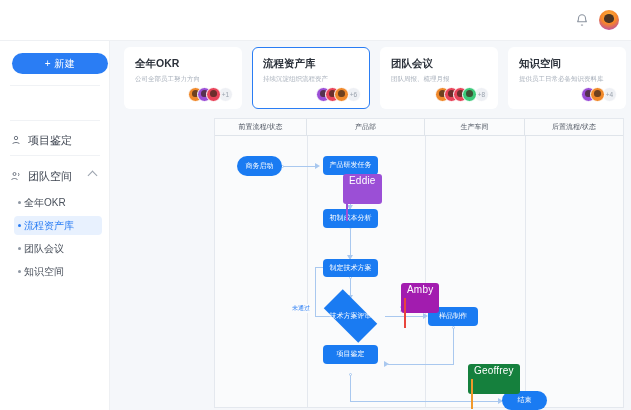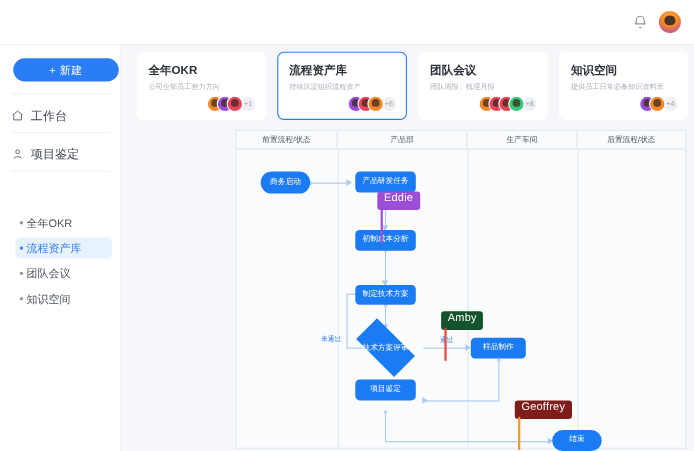--- a/index.html
+++ b/index.html
@@ -158,21 +158,21 @@
   }
   .diamond .dlabel {
     position: absolute; inset: 0; display: flex; align-items: center;
     justify-content: center; color: #fff; font-size: 7px; z-index: 2;
   }
   .conn { position: absolute; background: #a9c8ef; }
   .elabel { position: absolute; font-size: 6px; color: #2a7df4; background: #fafbfc; padding: 0 1px; }
   .hnode {
     position: absolute; border-radius: 3px; color: #fff;
     font-size: 10px; display: flex; align-items: center; justify-content: center;
-    padding: 1px 6px 5px 6px; letter-spacing: .2px;
+    padding: 1px 6px 18px 6px; letter-spacing: .2px;
   }
   .hnode .tail { position: absolute; width: 1.6px; }
   .anchor {
     position: absolute; width: 3px; height: 3px; border-radius: 50%;
     background: #fff; border: 1px solid #a9c8ef;
   }
 </style>
 </head>
 <body>
 
@@ -186,44 +186,46 @@
     </svg>
   </div>
   <div class="avatar-top"></div>
 </div>
 
 <div class="sidebar">
   <div class="new-btn">+ 新建</div>
 
   <div class="side-div" style="top:44px"></div>
 
-  <div class="side-row" style="top:51px">
-    <span class="sico">
-      <svg viewBox="0 0 24 24" width="12" height="12" fill="none" stroke="#626a77" stroke-width="1.8">
-        <path d="M3 11l9-7 9 7"></path>
-          <path d="M5 10v10h14V10"></path>
-      </svg>
-    </span>
-    <span>工作台</span>
-  </div>
 
   <div class="side-div" style="top:79px"></div>
 
   <div class="side-row" style="top:86px">
     <span class="sico">
       <svg viewBox="0 0 24 24" width="12" height="12" fill="none" stroke="#626a77" stroke-width="1.8">
         <circle cx="12" cy="8" r="3.4"></circle>
           <path d="M5 20c1.5-4 12.5-4 14 0"></path>
       </svg>
     </span>
     <span>项目鉴定</span>
   </div>
 
   <div class="side-div" style="top:114px"></div>
 
+  <div class="side-row" style="top:122px">
+    <span class="sico">
+      <svg viewBox="0 0 24 24" width="12" height="12" fill="none" stroke="#626a77" stroke-width="1.8">
+        <circle cx="9" cy="8" r="3"></circle>
+          <path d="M3 20c1.2-4 10.8-4 12 0"></path>
+          <path d="M16 6.2a3 3 0 0 1 0 5.6"></path>
+      </svg>
+    </span>
+    <span>团队空间</span>
+    <span class="caret"></span>
+  </div>
 
   <div class="sub-row" style="top:152px">
     <span class="dot"></span>
     <span>全年OKR</span>
   </div>
   <div class="sub-row active" style="top:175px">
     <span class="dot"></span>
     <span>流程资产库</span>
   </div>
   <div class="sub-row" style="top:198px">
@@ -351,24 +353,24 @@
     <div class="node round" style="left:287px; top:272px; width:45px; height:19px">结束</div>
 
     <div class="elabel" style="left:76px; top:185px">未通过</div>
     <div class="elabel" style="left:184px; top:186px">通过</div>
 
     <div class="hnode" style="left:128px; top:55px; background:#9b4fd6">
       <span>Eddie</span>
       <span class="tail" style="left:3px; top:15px; height:32px; background:#9b4fd6"></span>
     </div>
 
-    <div class="hnode" style="left:186px; top:164px; background:#14532d">
+    <div class="hnode" style="left:186px; top:164px; background:#a21caf">
       <span>Amby</span>
       <span class="tail" style="left:3px; top:15px; height:30px; background:#e8453c"></span>
     </div>
 
-    <div class="hnode" style="left:253px; top:245px; background:#7f1d1d">
+    <div class="hnode" style="left:253px; top:245px; background:#15803d">
       <span>Geoffrey</span>
       <span class="tail" style="left:3px; top:15px; height:30px; background:#f0992b"></span>
     </div>
 
   </div>
 </div>
 
 </body></html>

